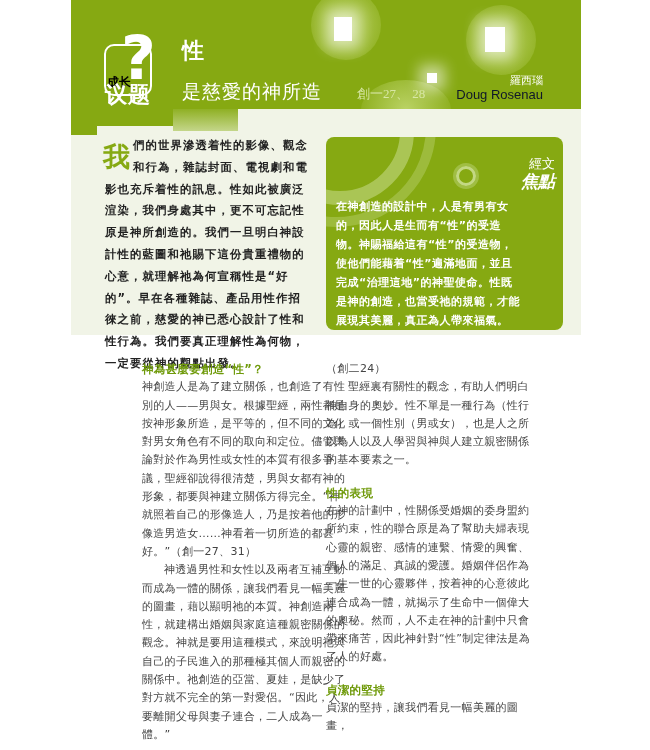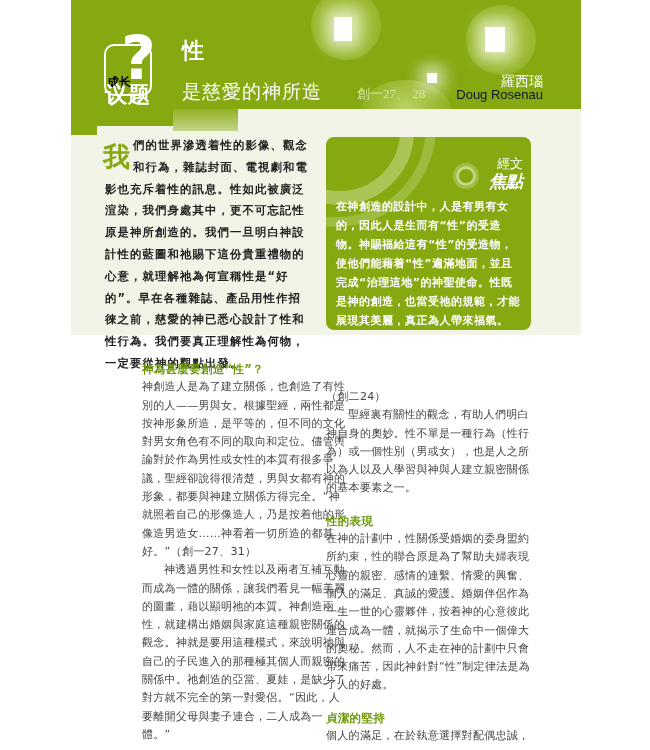--- a/index.html
+++ b/index.html
@@ -11,43 +11,43 @@
   .g2 { left:414px; top:27px; width:20px; height:25px; }
   .g3 { left:356px; top:73px; width:10px; height:10px; }
   .glow-soft { position:absolute; border-radius:50%; background:radial-gradient(circle, rgba(230,245,170,0.55), rgba(134,169,18,0)); }
   .logo-box { position:absolute; left:33px; top:44px; width:44px; height:48px; border:2.5px solid #fff; border-radius:10px; }
   .logo-q { position:absolute; left:50px; top:28px; font-family:"DejaVu Sans", sans-serif; font-weight:bold; font-size:60px; color:#fff; line-height:60px; }
   .logo-small { position:absolute; left:36px; top:74px; font-size:12px; font-weight:bold; color:#000000; }
   .logo-big { position:absolute; left:34px; top:80px; font-size:22px; font-weight:bold; color:#fff; letter-spacing:1px; }
   .title-main { position:absolute; left:111px; top:36px; font-size:22px; font-weight:bold; color:#fff; }
   .title-sub { position:absolute; left:111px; top:79px; font-size:19px; font-weight:normal; color:#fff; letter-spacing:1px; }
   .scripture-ref { position:absolute; left:250px; top:85px; font-size:13px; color:#d8e7a6; font-family:Liberation Serif, serif;margin-left:36px; }
-  .author-cn { position:absolute; right:38px; top:73px; font-size:14px; color:#fff; }
+  .author-cn { position:absolute; right:38px; top:73px; font-size:11px; color:#fff; }
   .author-en { position:absolute; right:38px; top:87px; font-size:13px; color:#0f172a; font-family:"Liberation Sans", sans-serif; }
 
   .intro-band { position:absolute; left:71px; top:109px; width:510px; height:226px; background:#f1f4e7; }
   .step1 { position:absolute; left:71px; top:109px; width:26px; height:26px; background:#86a912; }
   .step2 { position:absolute; left:97px; top:109px; width:76px; height:17px; background:#86a912; }
   .step3 { position:absolute; left:173px; top:109px; width:65px; height:22px; background:linear-gradient(180deg,#8fb024,#c4d68a); }
 
   .intro-text { position:absolute; left:105px; top:135px; width:204px; font-size:11.4px; line-height:21.8px; color:#222; font-weight:bold; letter-spacing:1.1px; }
   .dropcap { float:left; font-size:27px; line-height:27px; color:#86a912; font-weight:bold; margin:8px 2px 0 -2px; }
 
-  .focus-card { position:absolute; left:326px; top:137px; width:205px; height:193px; background:#86a912; border-radius:8px; overflow:hidden; }
+  .focus-card { position:absolute; left:326px; top:137px; width:237px; height:193px; background:#86a912; border-radius:8px; overflow:hidden; }
   .arc { position:absolute; border-radius:50%; border-style:solid; border-color:rgba(200,220,140,0.55); }
   .arc1 { left:-60px; top:-80px; width:120px; height:120px; border-width:14px; }
   .arc2 { left:-90px; top:-110px; width:180px; height:180px; border-width:10px; border-color:rgba(200,220,140,0.35); }
   .target-icon { position:absolute; left:130px; top:29px; width:14px; height:14px; border-radius:50%; border:3px solid rgba(210,228,160,0.8); box-shadow:0 0 0 3px rgba(210,228,160,0.35); }
   .focus-label1 { position:absolute; right:8px; top:18px; font-size:13px; color:#fff; }
   .focus-label2 { position:absolute; right:8px; top:33px; font-size:17px; color:#fff; font-weight:bold;font-style:italic; }
   .focus-text { position:absolute; left:10px; top:60px; width:186px; font-size:11px; line-height:19px; color:#fff; font-weight:bold; letter-spacing:0.5px; }
 
   .col { position:absolute; width:207px; font-size:11px; line-height:18.3px; color:#444; letter-spacing:0.3px; }
   .col-left { left:104px; top:360px;margin-left:38px; }
-  .col-right { left:326px; top:360px;margin-top:28px; }
+  .col-right { left:326px; top:360px; }
   .h-sec { color:#6f9a0a; font-weight:bold; font-size:11.5px; }
   .indent { text-indent:2em; }
   .spacer { height:14px; }
 </style>
 </head>
 <body>
 
 <div class="header">
   <div class="glow-soft" style="left:240px;top:-10px;width:70px;height:70px;"></div>
   <div class="glow-soft" style="left:395px;top:5px;width:70px;height:70px;"></div>
@@ -94,14 +94,14 @@
 </div>
 
 <div class="col col-right">
   <div>（創二24）</div>
   <div class="indent">聖經裏有關性的觀念，有助人們明白神自身的奧妙。性不單是一種行為（性行為）或一個性別（男或女），也是人之所以為人以及人學習與神與人建立親密關係的基本要素之一。</div>
   <div class="spacer"></div>
   <div class="h-sec">性的表現</div>
   <div>在神的計劃中，性關係受婚姻的委身盟約所約束，性的聯合原是為了幫助夫婦表現心靈的親密、感情的連繫、情愛的興奮、個人的滿足、真誠的愛護。婚姻伴侶作為一生一世的心靈夥伴，按着神的心意彼此連合成為一體，就揭示了生命中一個偉大的奧秘。然而，人不走在神的計劃中只會帶來痛苦，因此神針對“性”制定律法是為了人的好處。</div>
   <div class="spacer"></div>
   <div class="h-sec">貞潔的堅持</div>
-  <div>個人的滿足，在於執意選擇對配偶忠誠，</div>
+  <div>貞潔的堅持，讓我們看見一幅美麗的圖畫，</div>
 </div>
 
 </body></html>

